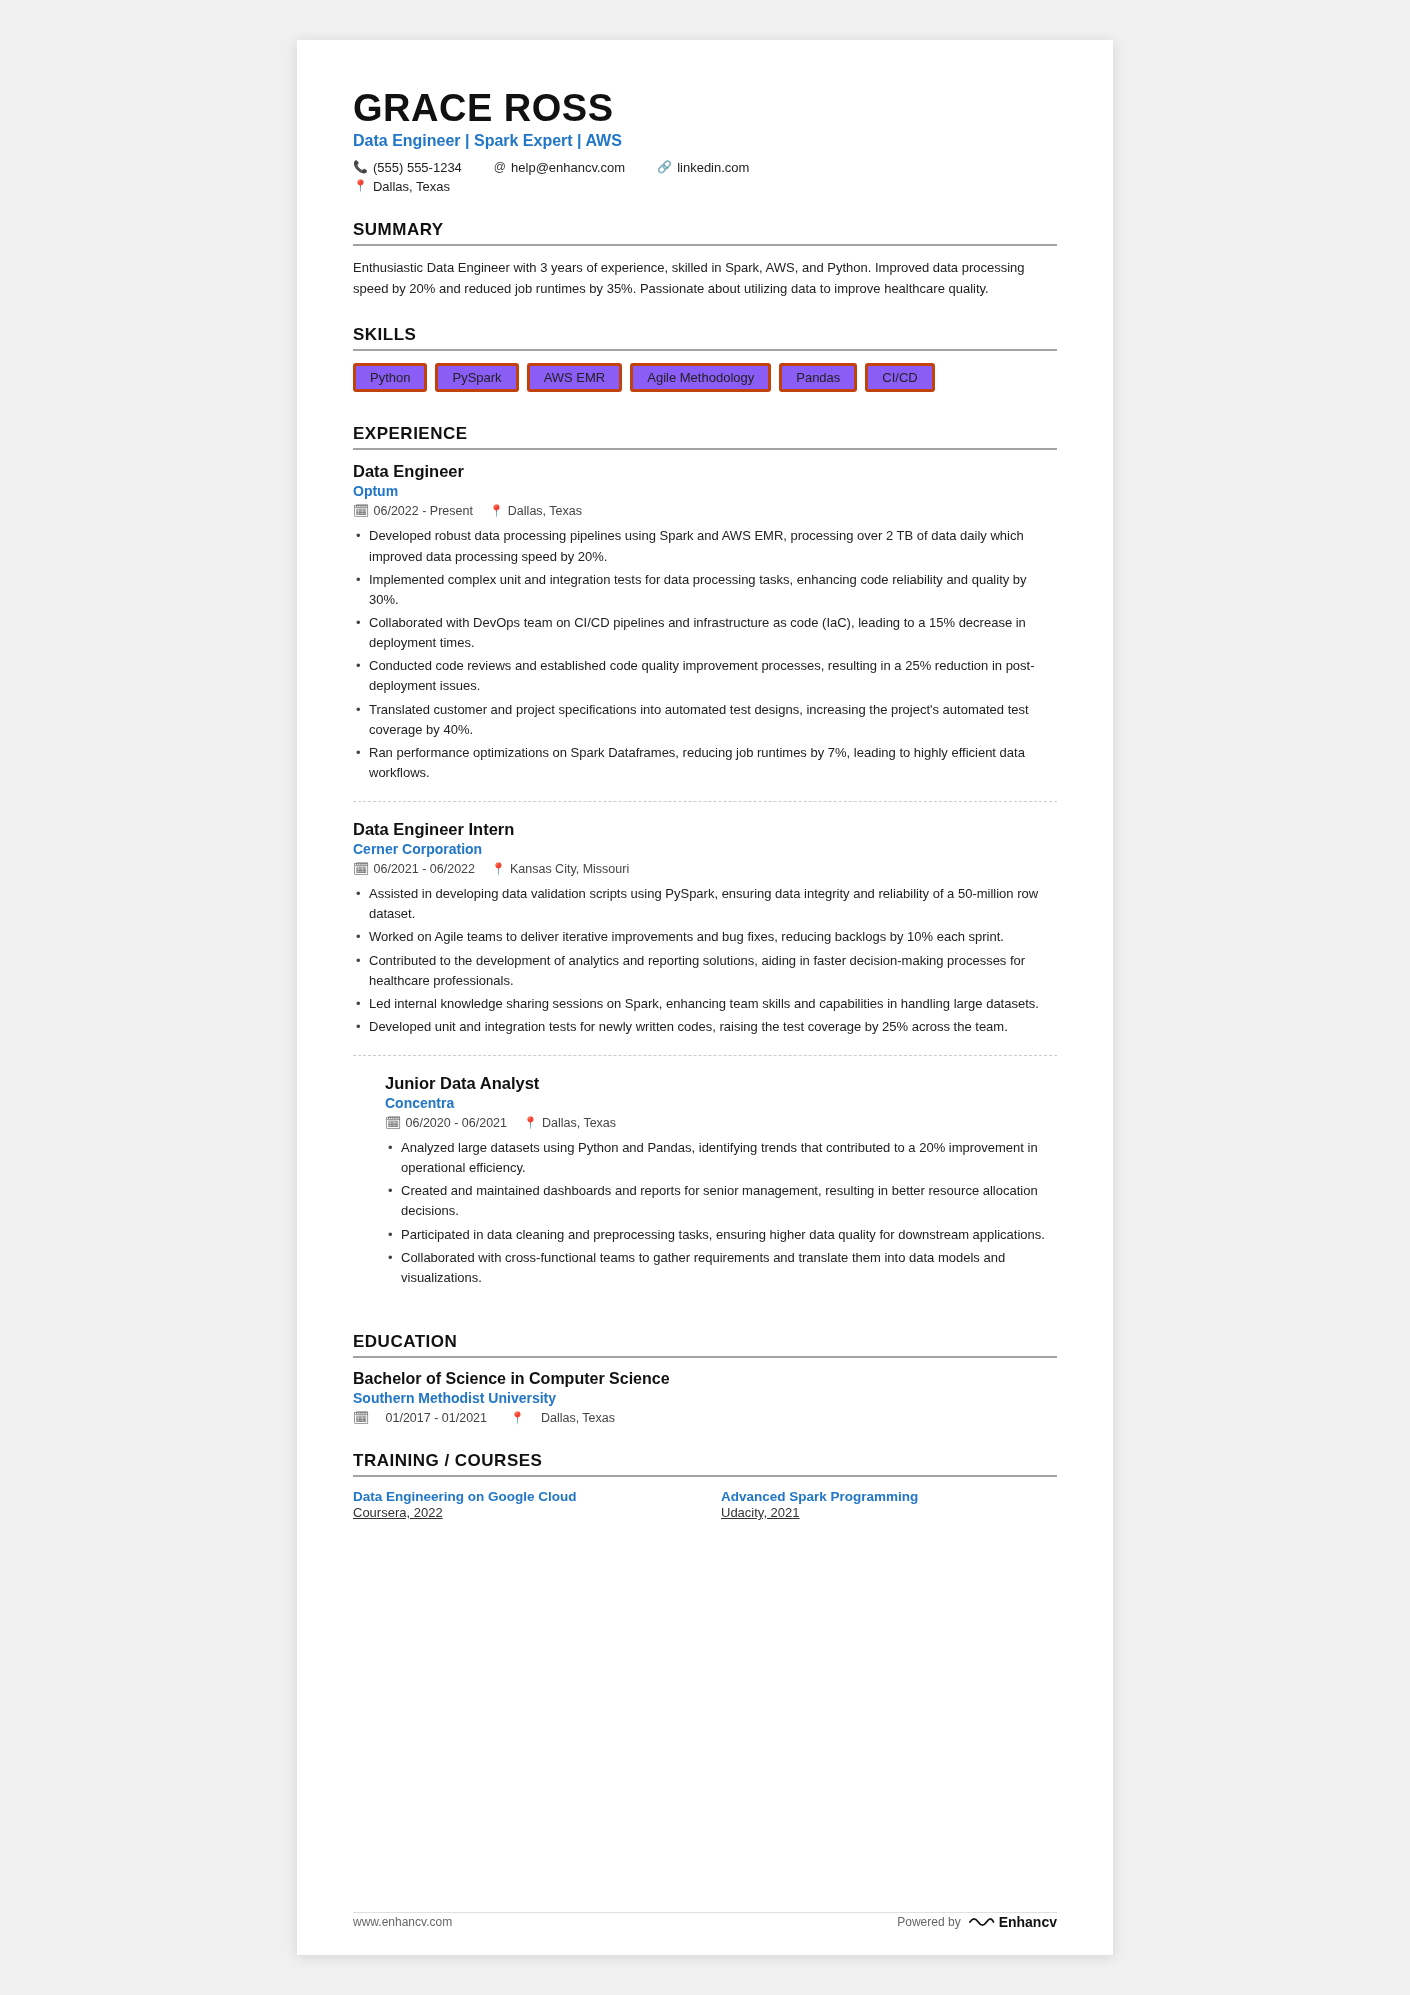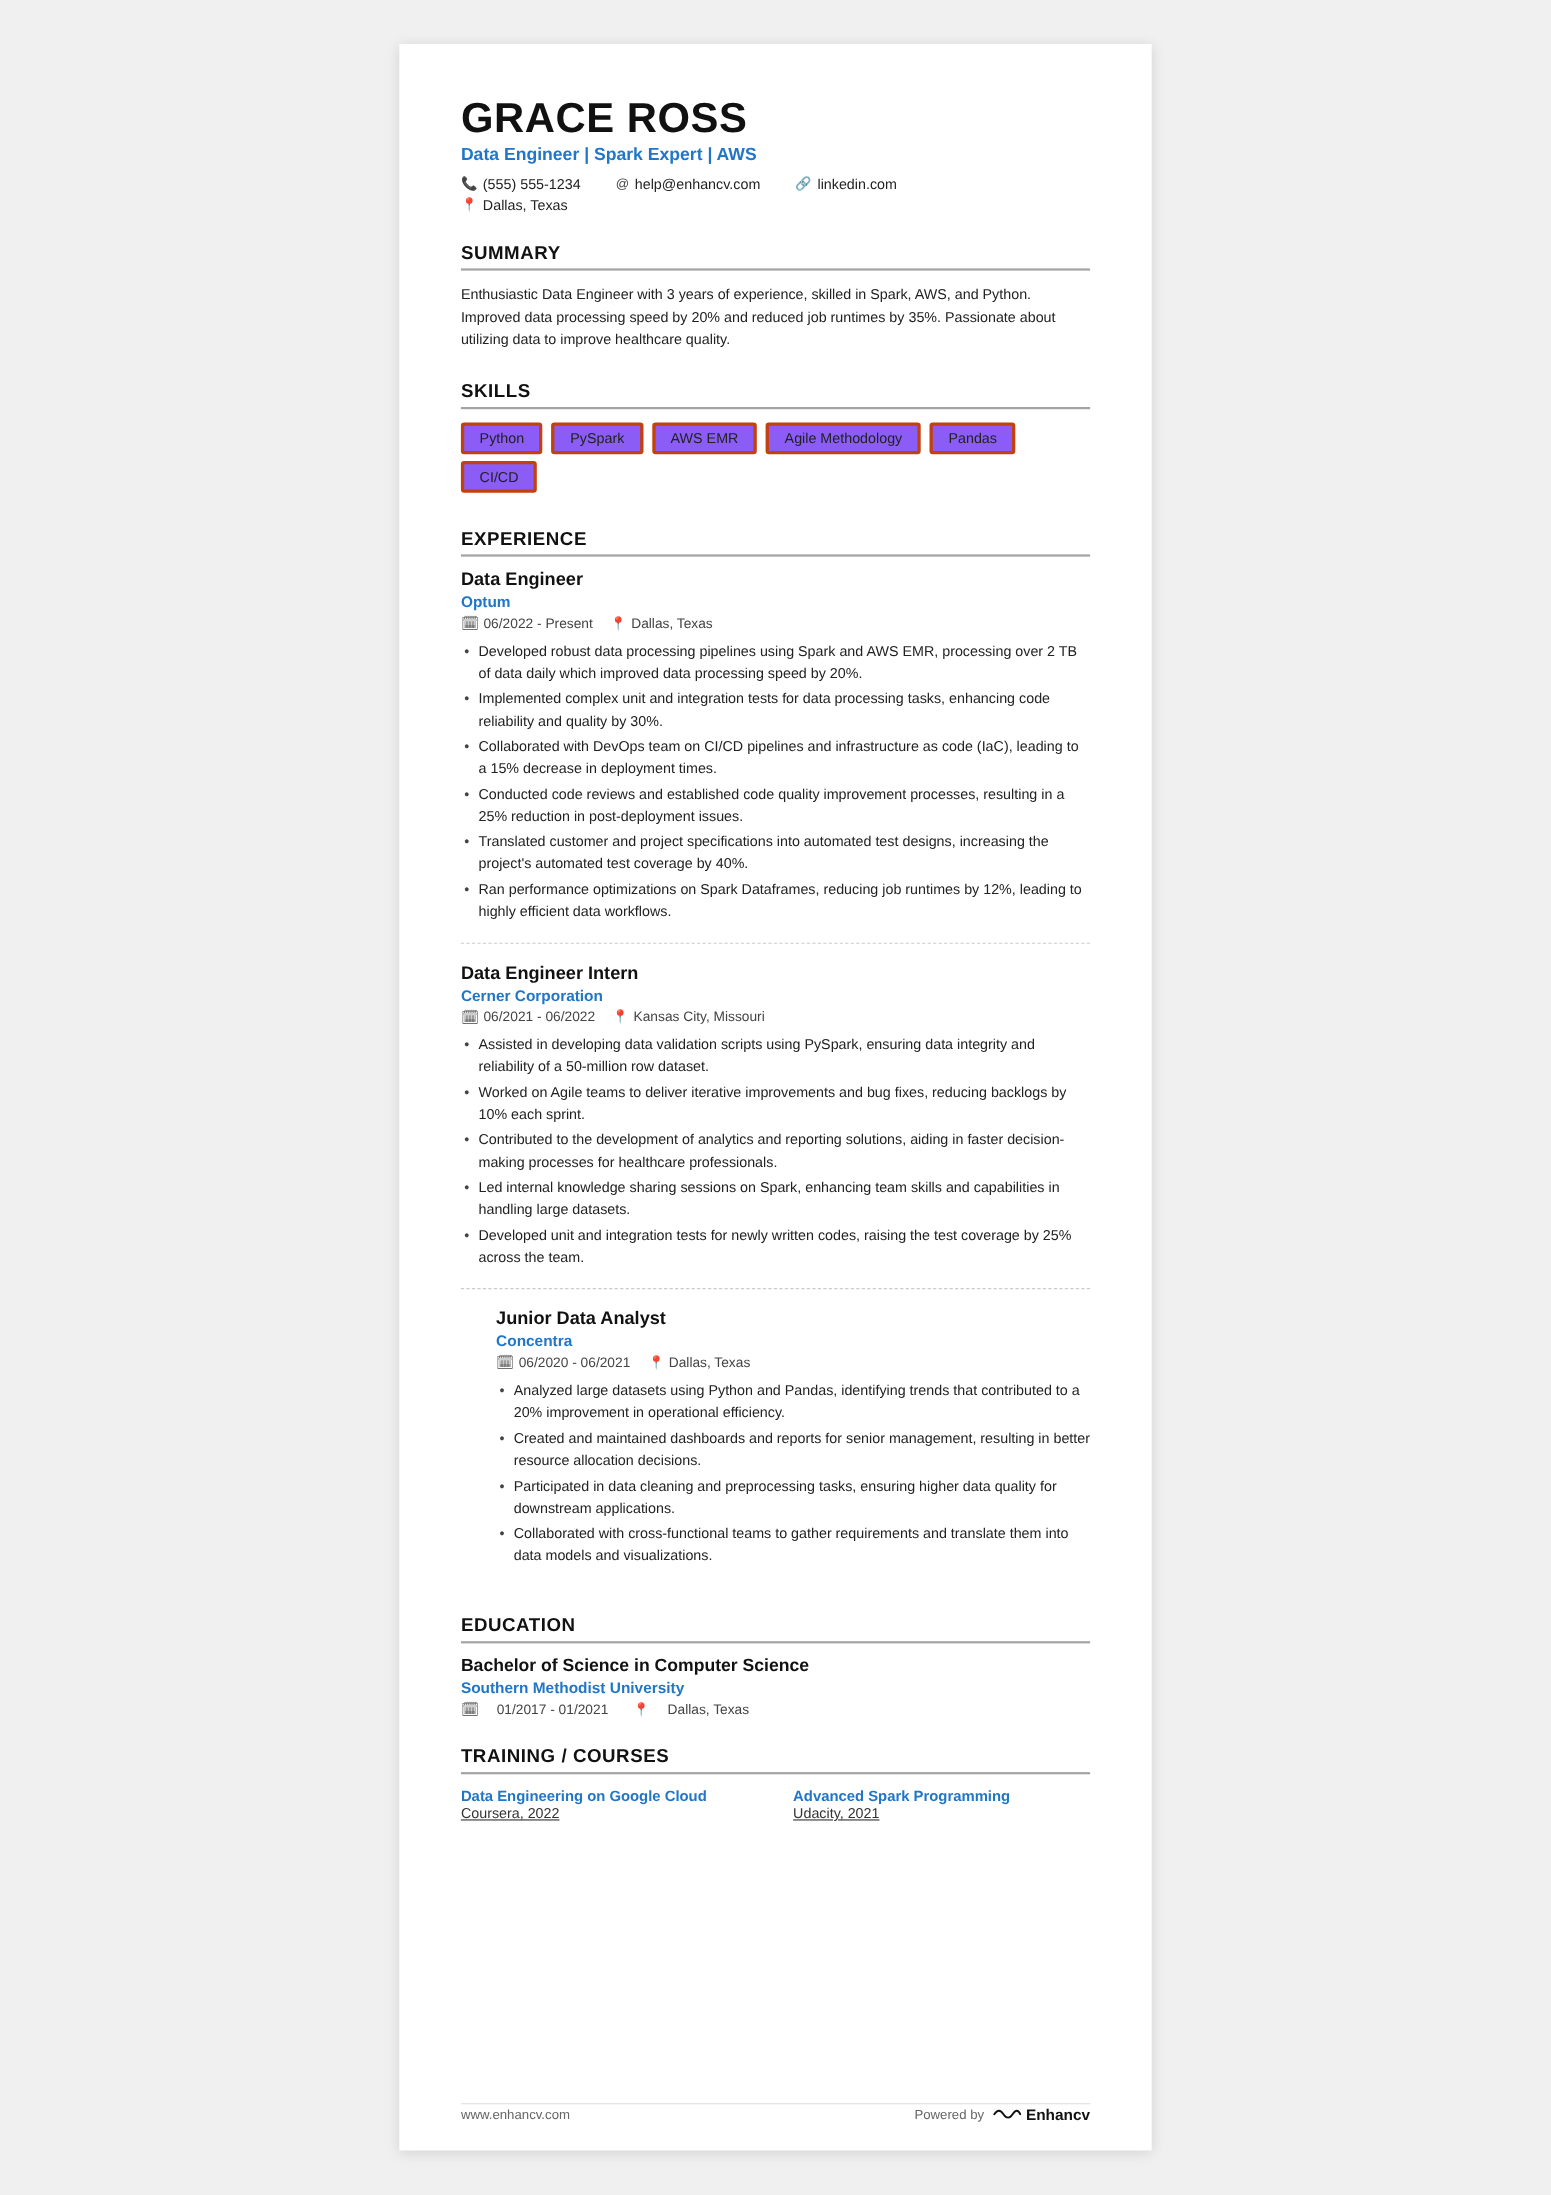--- a/index.html
+++ b/index.html
@@ -6,21 +6,21 @@
     body {
       font-family: 'Arial', sans-serif;
       background: #f0f0f0;
       display: flex;
       justify-content: center;
       padding: 40px 20px;
       min-height: 1995px;
     }
     .resume-page {
       background: #fff;
-      width: 684px;
+      width: 816px;
       min-height: 1900px;
       padding: 48px 56px 60px 56px;
       box-shadow: 0 2px 12px rgba(0,0,0,0.12);
       position: relative;
     }
     
     .header-name {
       font-size: 38px;
       font-weight: 900;
       color: #111;
@@ -275,21 +275,21 @@
           <div class="job-meta">
             <div class="job-meta-item"><span style="font-size:13px;">🗓</span> 06/2022 - Present</div>
             <div class="job-meta-item"><span style="font-size:12px;">📍</span> Dallas, Texas</div>
           </div>
           <ul class="bullet-list">
             <li>Developed robust data processing pipelines using Spark and AWS EMR, processing over 2 TB of data daily which improved data processing speed by 20%.</li>
             <li>Implemented complex unit and integration tests for data processing tasks, enhancing code reliability and quality by 30%.</li>
             <li>Collaborated with DevOps team on CI/CD pipelines and infrastructure as code (IaC), leading to a 15% decrease in deployment times.</li>
             <li>Conducted code reviews and established code quality improvement processes, resulting in a 25% reduction in post-deployment issues.</li>
             <li>Translated customer and project specifications into automated test designs, increasing the project's automated test coverage by 40%.</li>
-            <li>Ran performance optimizations on Spark Dataframes, reducing job runtimes by 12%, leading to highly efficient data workflows.</li>
+            <li>Ran performance optimizations on Spark Dataframes, reducing job runtimes by 7%, leading to highly efficient data workflows.</li>
           </ul>
         </div>
         <div class="job-block">
           <div class="job-title">Data Engineer Intern</div>
           <div class="job-company">Cerner Corporation</div>
           <div class="job-meta">
             <div class="job-meta-item"><span style="font-size:13px;">🗓</span> 06/2021 - 06/2022</div>
             <div class="job-meta-item"><span style="font-size:12px;">📍</span> Kansas City, Missouri</div>
           </div>
           <ul class="bullet-list">

